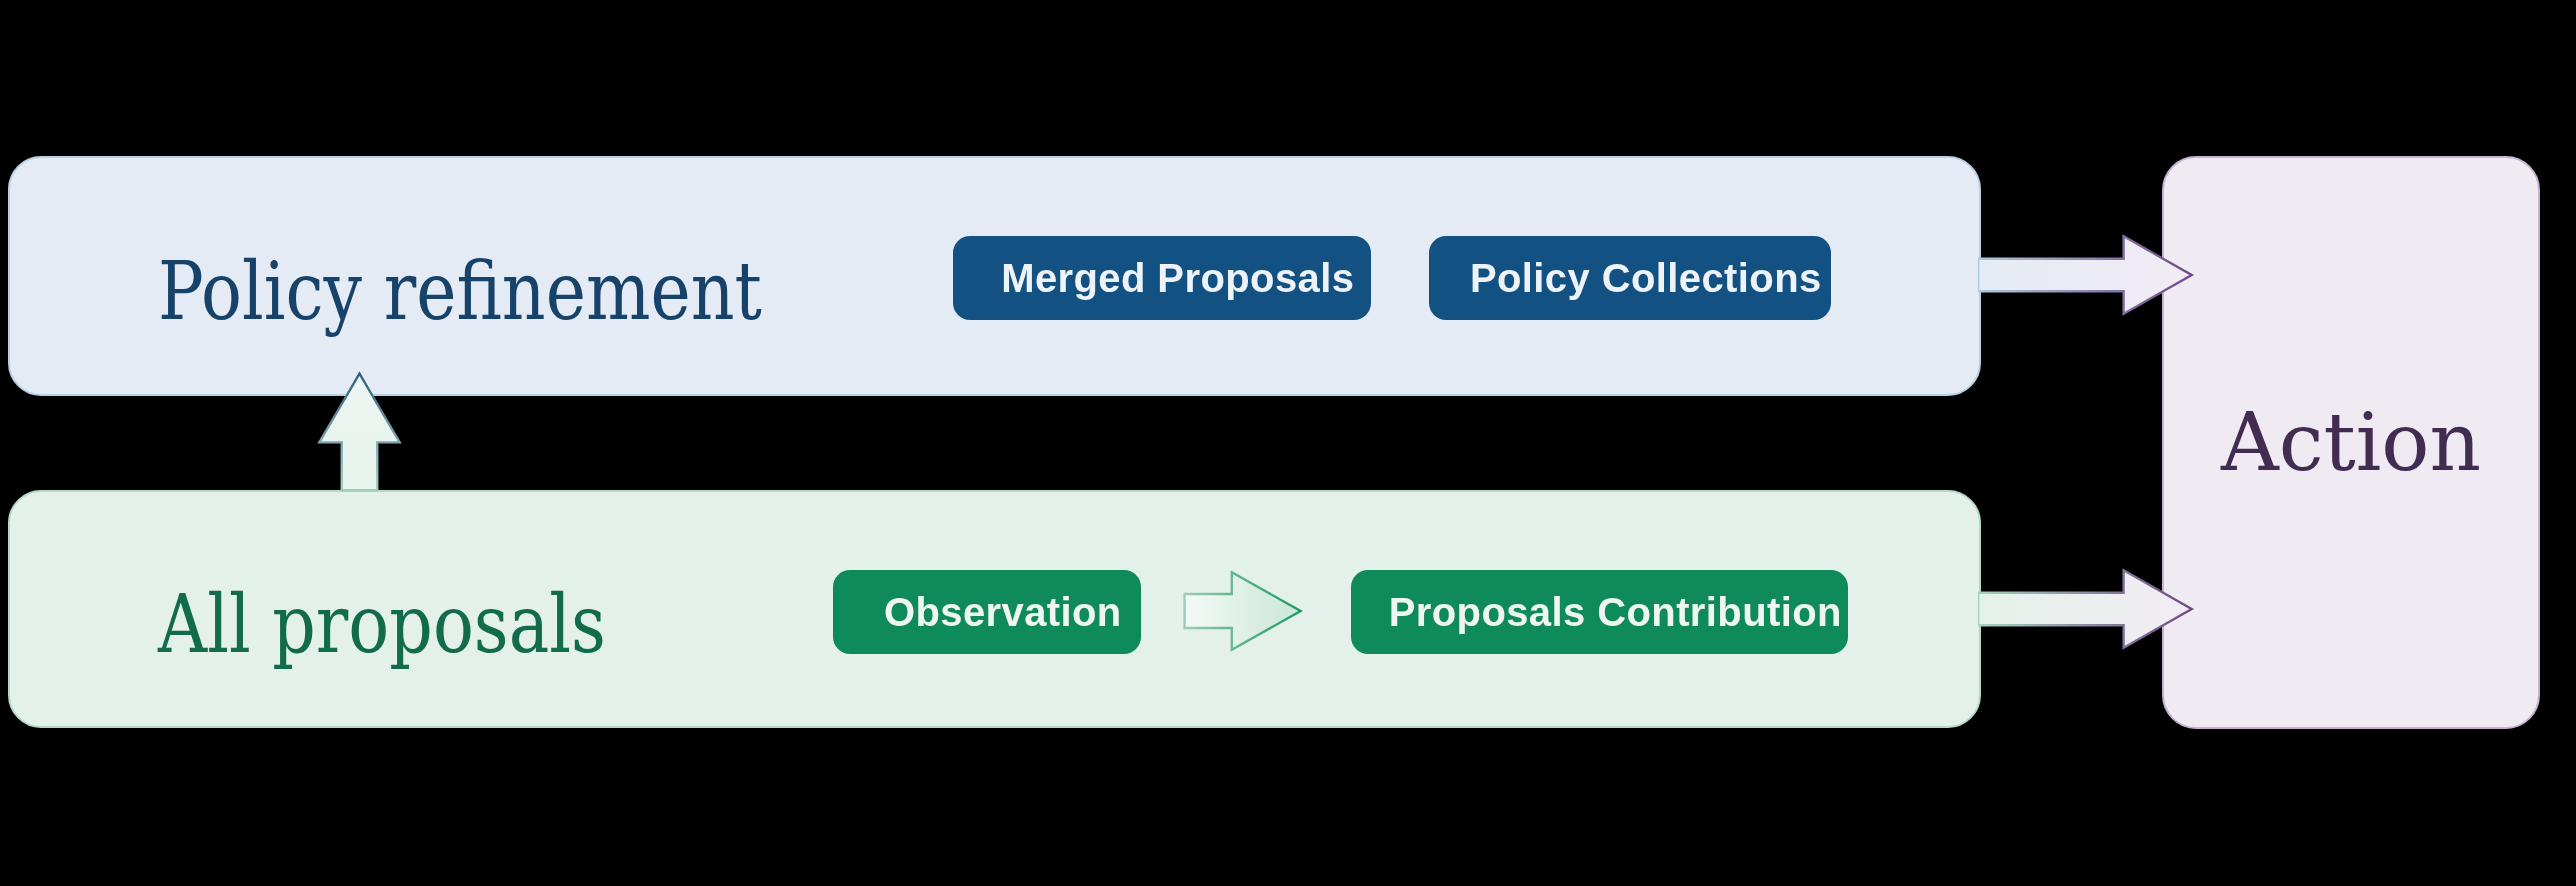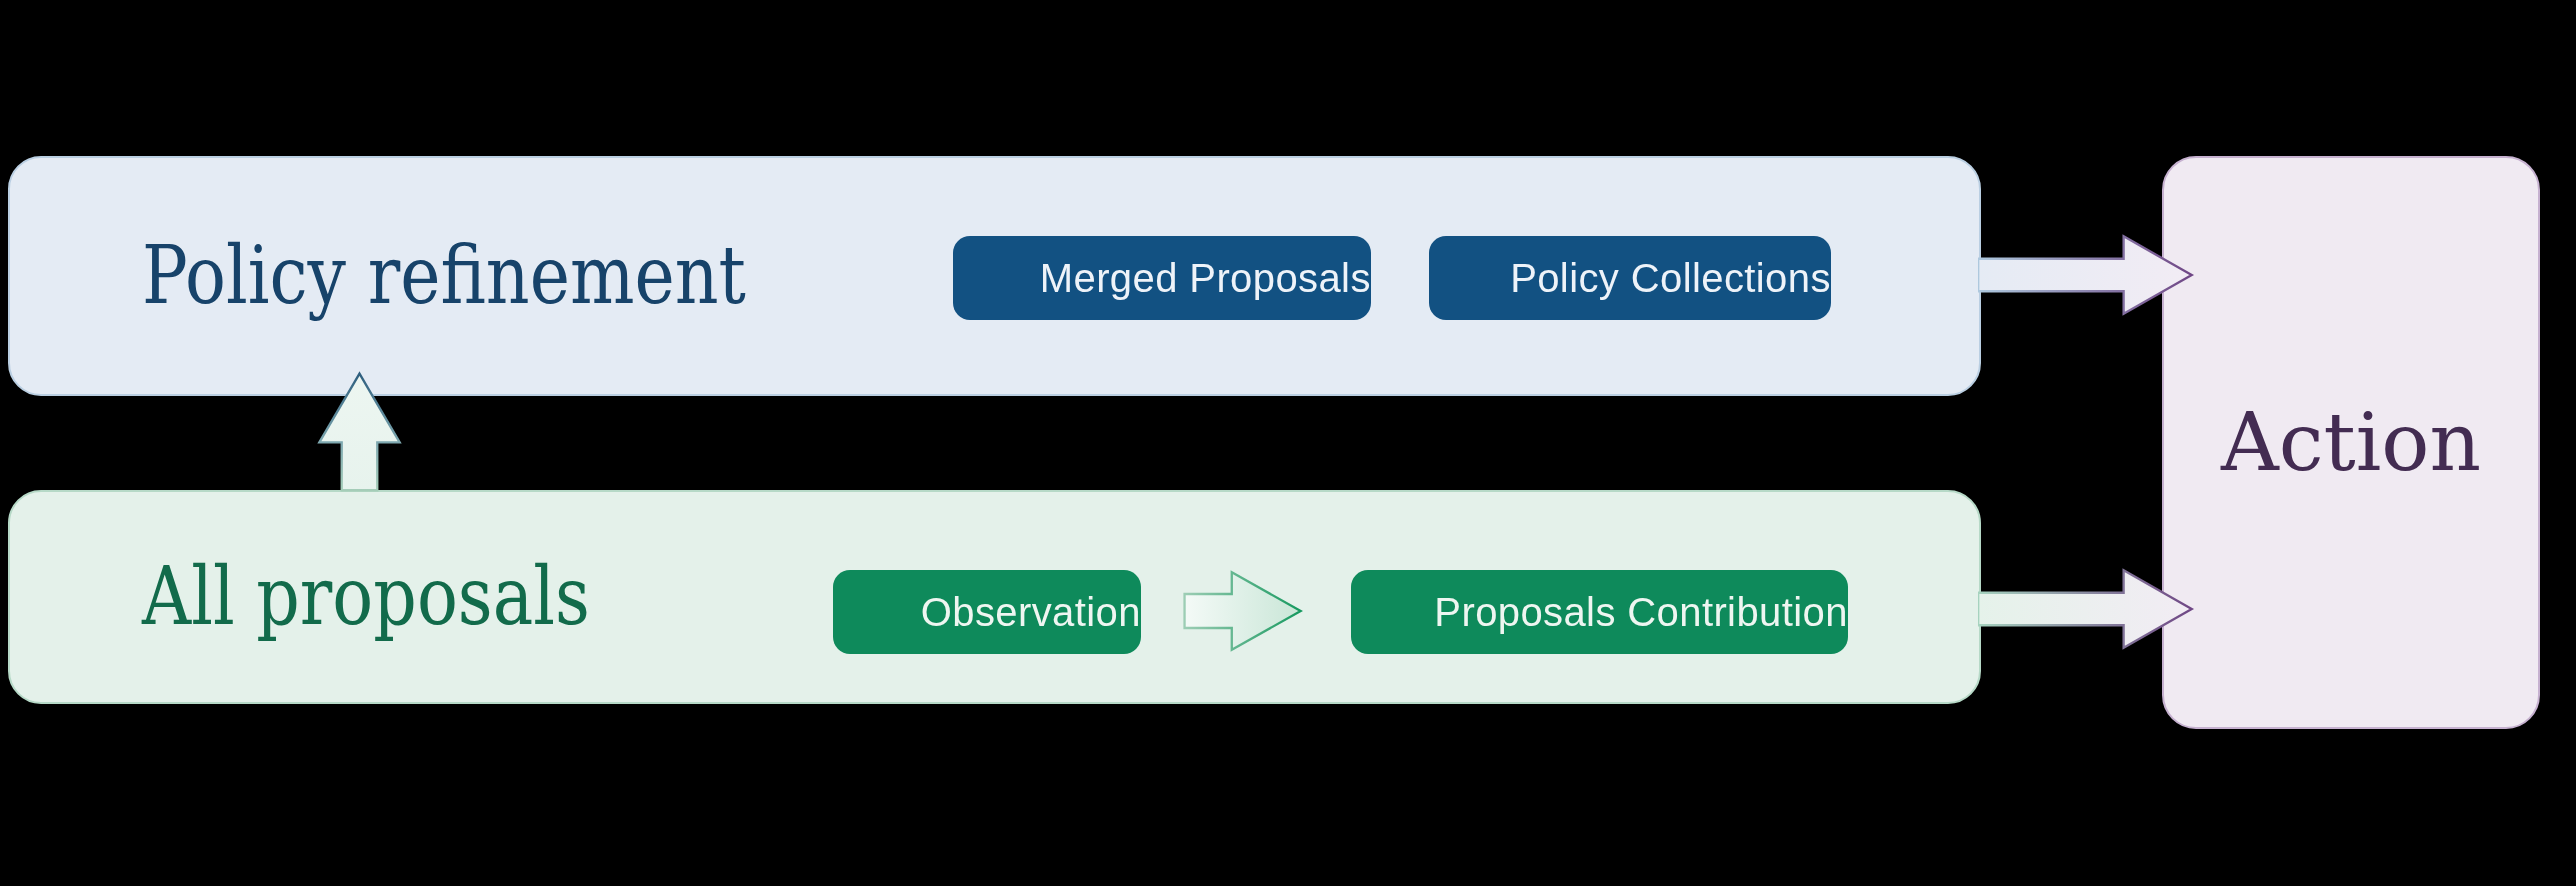--- a/index.html
+++ b/index.html
@@ -18,38 +18,38 @@
     box-sizing: border-box;
     border-radius: 33px;
     z-index: 1;
   }
   .lane-policy {
     left: 7.8px; top: 156px; width: 1973px; height: 240px;
     background: #e4ebf4;
     border: 2.3px solid #bacfe2;
   }
   .lane-proposals {
-    left: 7.8px; top: 490px; width: 1973px; height: 214px;
+    left: 7.8px; top: 490px; width: 1973px; height: 238px;
     background: #e4f1ea;
     border: 2.3px solid #b6d9c7;
   }
   .node-action {
     left: 2162px; top: 156px; width: 378px; height: 573px;
     background: #f0eaf2;
     border: 2.3px solid #c6b1d0;
     border-radius: 34px;
     display: flex; align-items: center; justify-content: center;
   }
 
   
   .lane-title {
     position: absolute;
     left: 132px; top: 50%;
     transform: translateY(-50%);
-    margin: 0;
+    margin: 16px;
     font-family: "DejaVu Serif", "Liberation Serif", serif;
     font-weight: 400;
     font-size: 81px;
     line-height: 1.1;
     white-space: nowrap;
   }
   .lane-title .cond {
     display: inline-block;
     transform: scaleX(0.84);
     transform-origin: left center;
@@ -64,22 +64,22 @@
     color: #432c52;
     white-space: nowrap;
   }
 
   
   .chip {
     position: absolute;
     box-sizing: border-box;
     height: 84px;
     border-radius: 17px;
-    display: flex; align-items: center; justify-content: flex-end;
-    font-weight: 400;
+    display: flex; align-items: center; justify-content: center;
+    font-weight: 700;
     font-size: 40px;
     letter-spacing: 0.4px;
     white-space: nowrap;
     padding-left: 32px;
   }
   .chip-blue  { background: #125182; color: #eef3f9; }
   .chip-green { background: #0e8a5b; color: #eef6f1; margin-left: 8px; }
   .chip-merged      { left: 943px; top: 78px; width: 418px; }
   .chip-collections { left: 1419px; top: 78px; width: 402px; }
   .chip-observation { left: 815px; top: 78px; width: 308px; }

